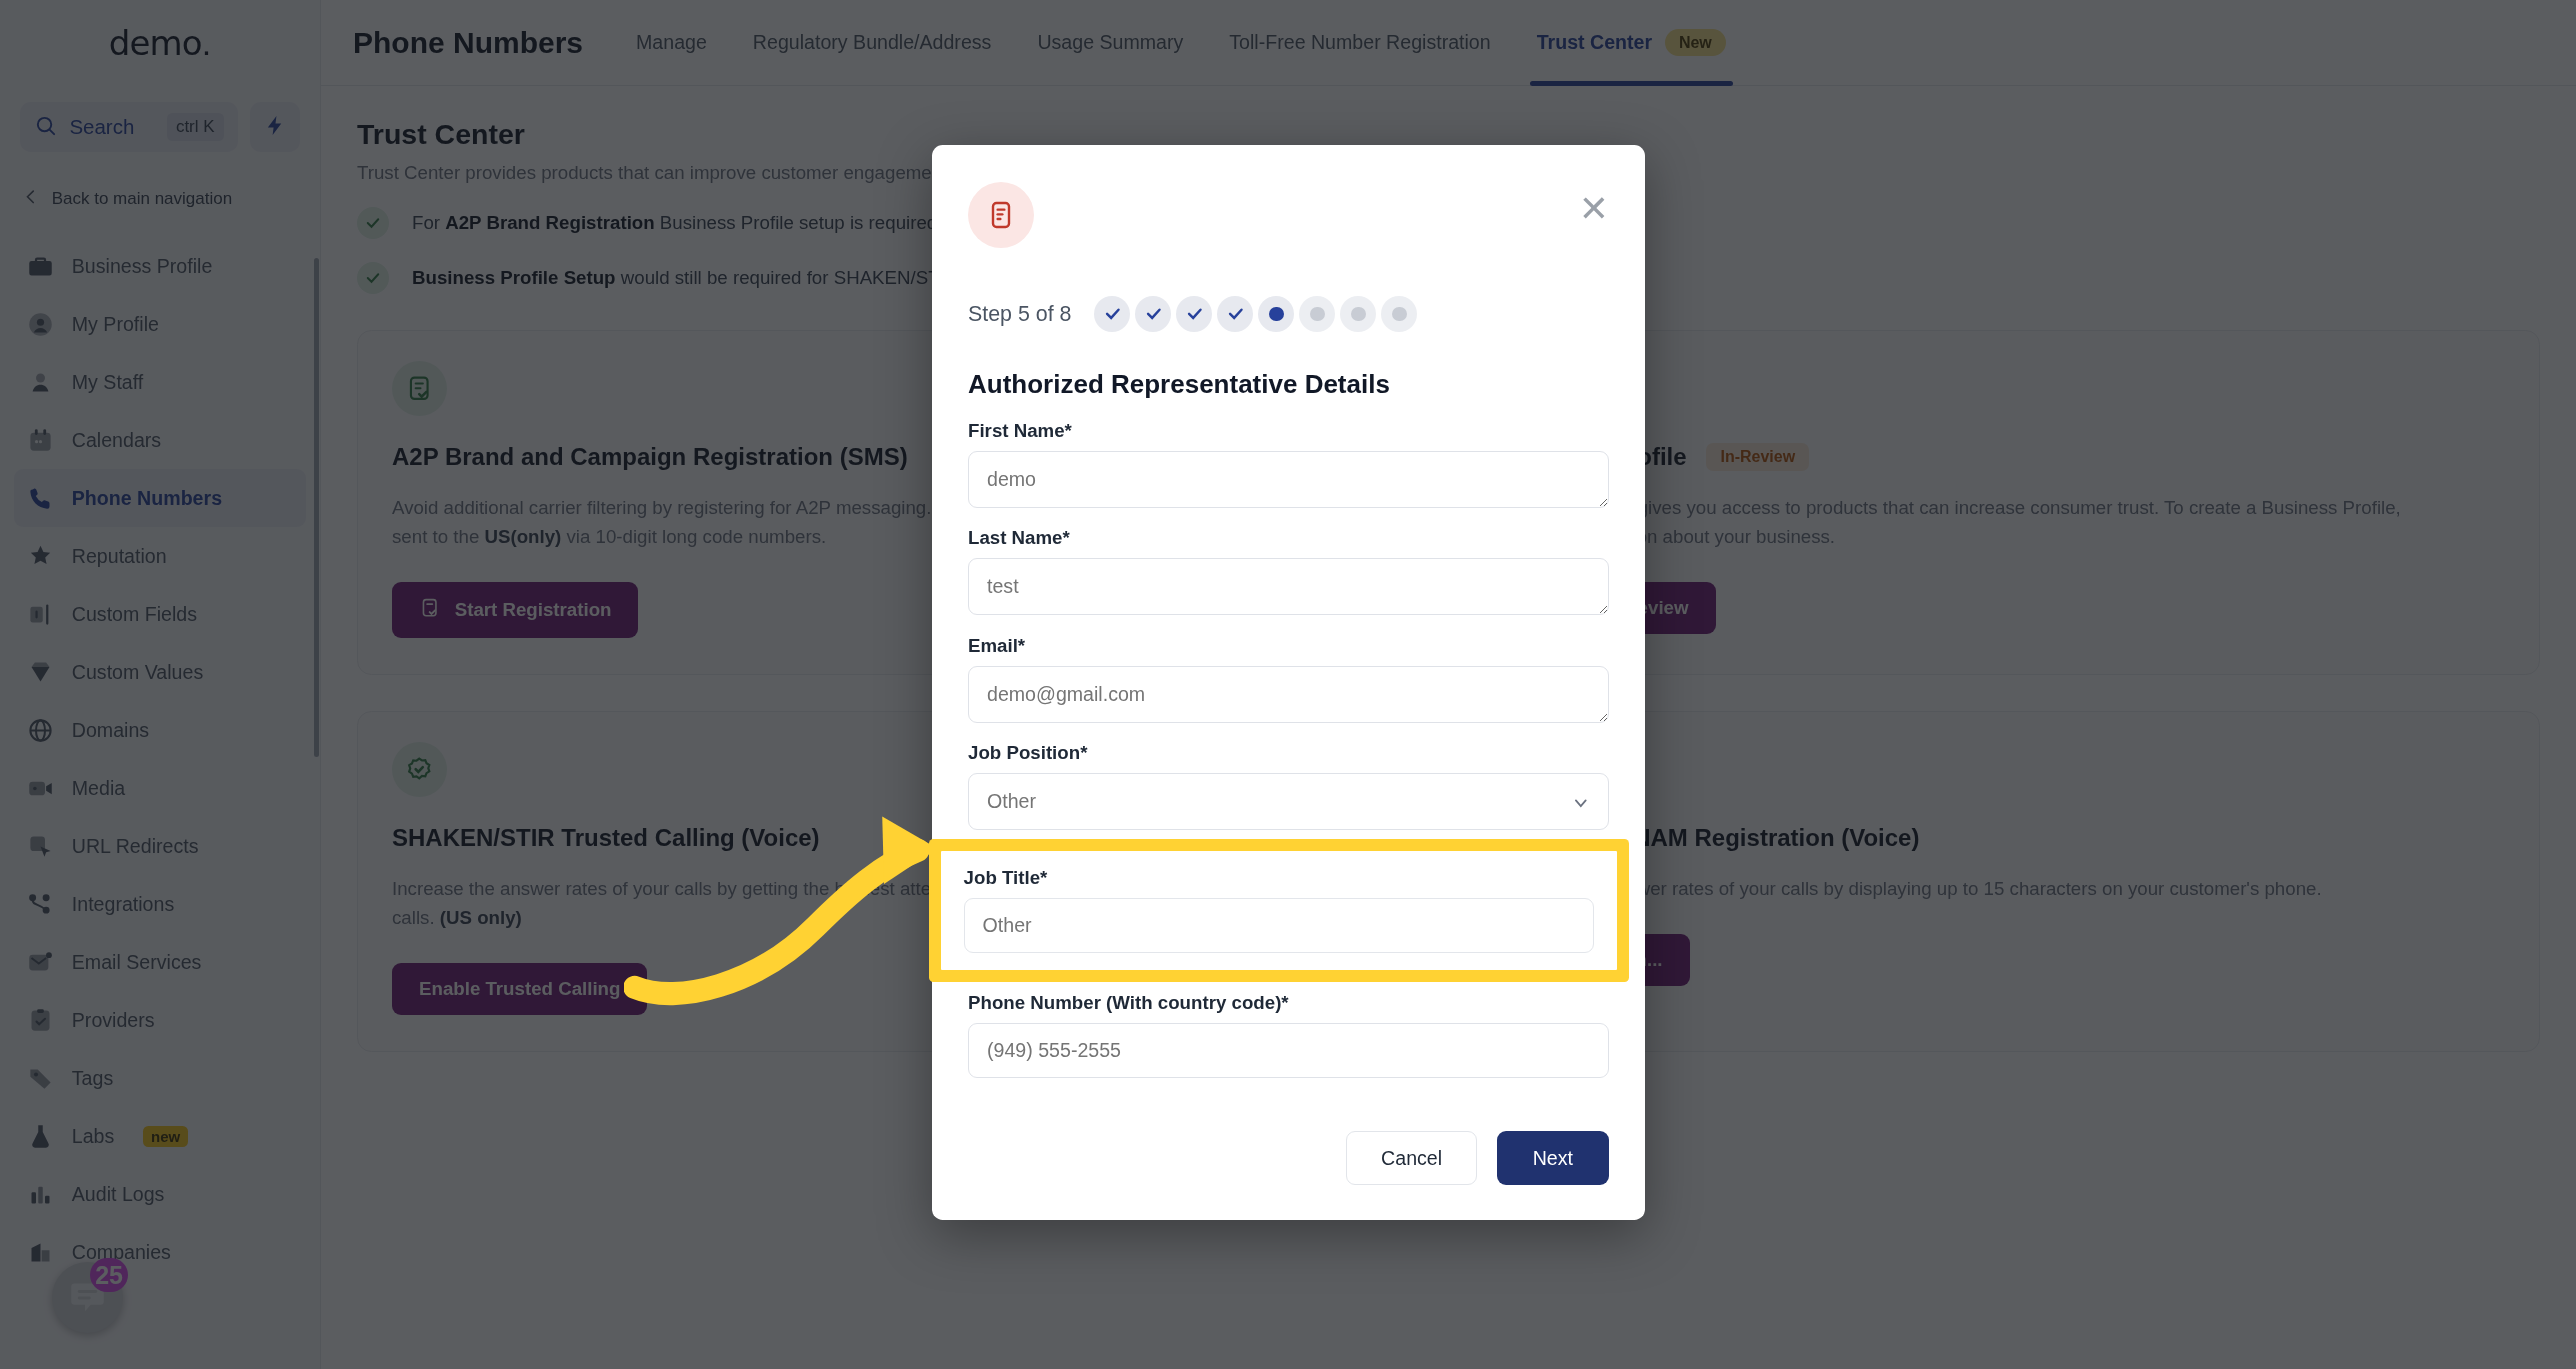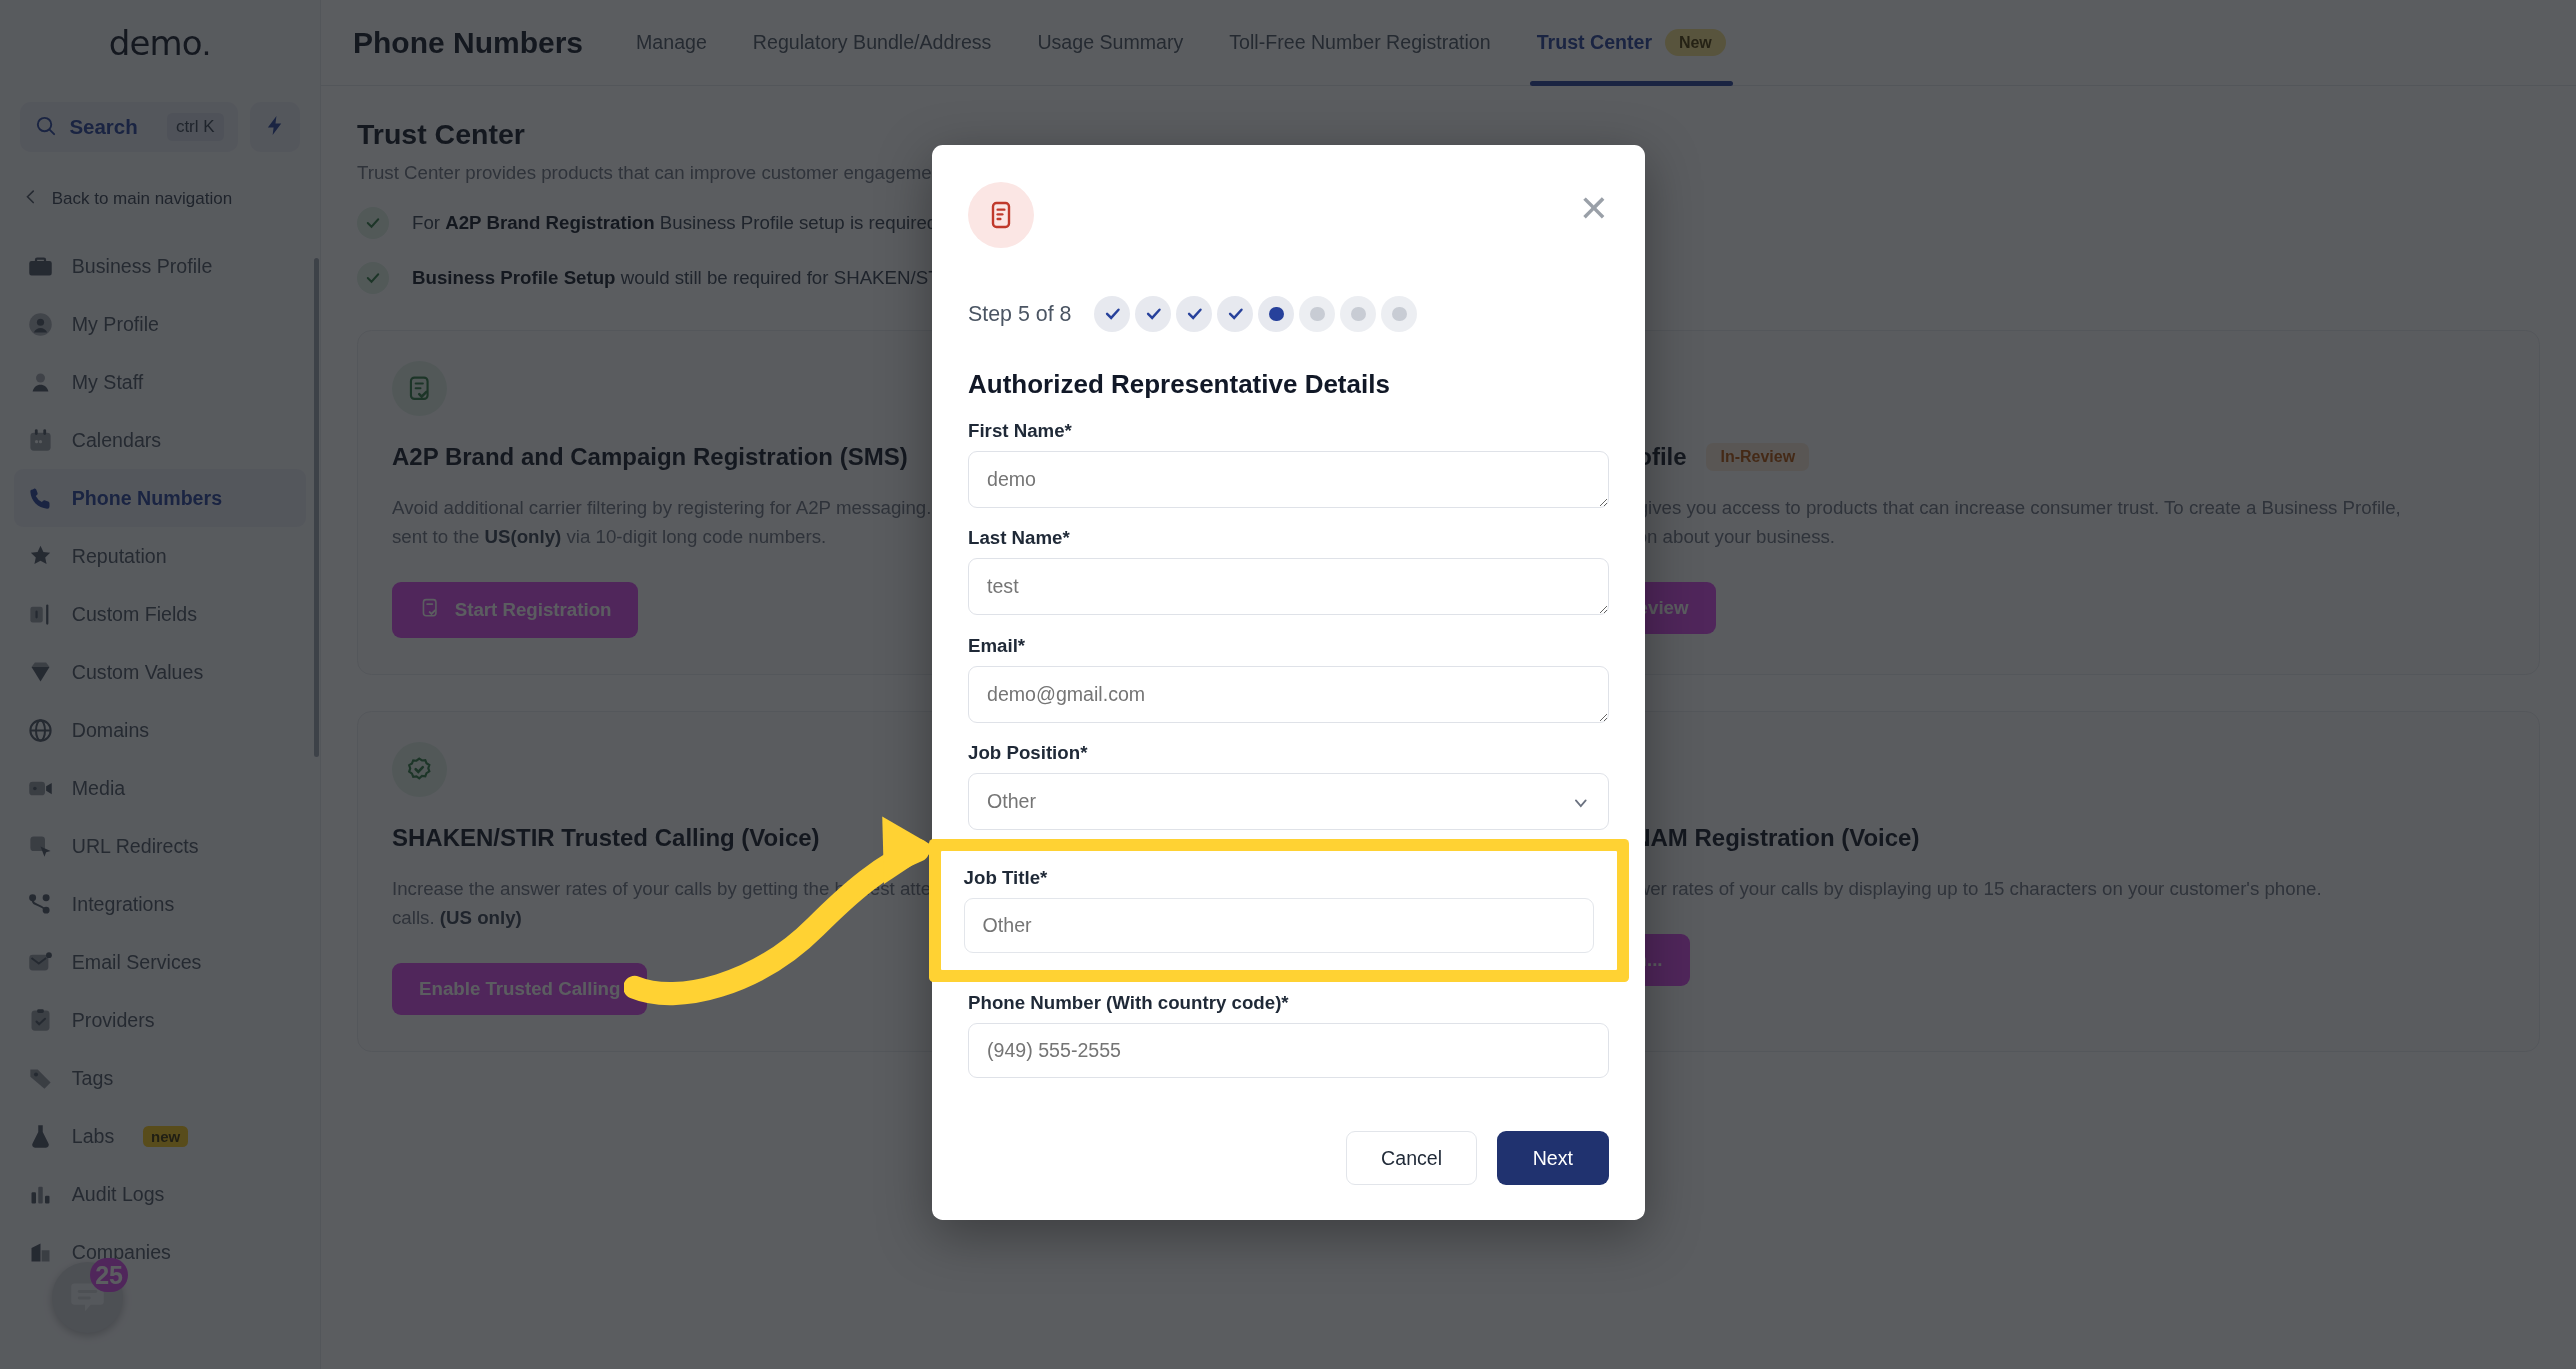--- a/index.html
+++ b/index.html
@@ -29,21 +29,21 @@
     font-size: 34px; letter-spacing: -0.9px; color: #111827; font-weight: 400;
     font-family: "DejaVu Sans", sans-serif;
   }
   .brand-dot { font-size: 34px; color:#111827; }
 
   .search-row { display: flex; gap: 12.5px; padding: 0 19.6px; margin-top: 16px; align-items: center; }
   .search-box {
     flex: 1; height: 50px; background: #e8ebf2; border-radius: 10.7px;
     display: flex; align-items: center; gap: 12.5px; padding: 0 14.3px;
   }
-  .search-label { color: #27419b; font-size: 20.5px; font-weight: 700; flex: 1; }
+  .search-label { color: #27419b; font-size: 20.5px; font-weight: 400; flex: 1; }
   .kbd {
     background: #d6dbe6; color: #374151; font-size: 17px;
     border-radius: 5.3px; padding: 3.6px 9px; font-weight: 400;
   }
   .bolt-box {
     width: 50px; height: 50px; background: #e8ebf2; border-radius: 10.7px;
     display: flex; align-items: center; justify-content: center;
   }
 
   .back-row {
@@ -127,21 +127,21 @@
   .card-ico svg { width: 28.5px; height: 28.5px; }
   .card-h { font-size: 24px; font-weight: 700; color: #111827; display:flex; align-items:center; gap: 19.6px; }
   .status-badge {
     background: #f7e7d7; color: #b35309; font-size: 16px; font-weight: 600;
     border-radius: 7.1px; padding: 5.3px 14.3px;
   }
   .card-p { font-size: 18.7px; color: #6b7280; line-height: 1.55; margin-top: 23px; max-width: 962px; }
   .card-p b { color: #374151; font-weight: 700; }
   .btn-primary {
     margin-top: 30px; display: inline-flex; align-items: center; gap: 14.3px;
-    background: #d946ef; color: #fff; font-size: 18.7px; font-weight: 600;
+    background: #701a75; color: #fff; font-size: 18.7px; font-weight: 600;
     border: none; border-radius: 9px; padding: 15px 27px; cursor: pointer;
   }
   .btn-primary svg { width: 21.4px; height: 21.4px; }
 
   
   .dim { position: absolute; inset: 0; background: rgba(22,24,28,0.70); }
 
   
   .modal {
     position: absolute; left: 932px; top: 145px; width: 713px; height: 1075px;

